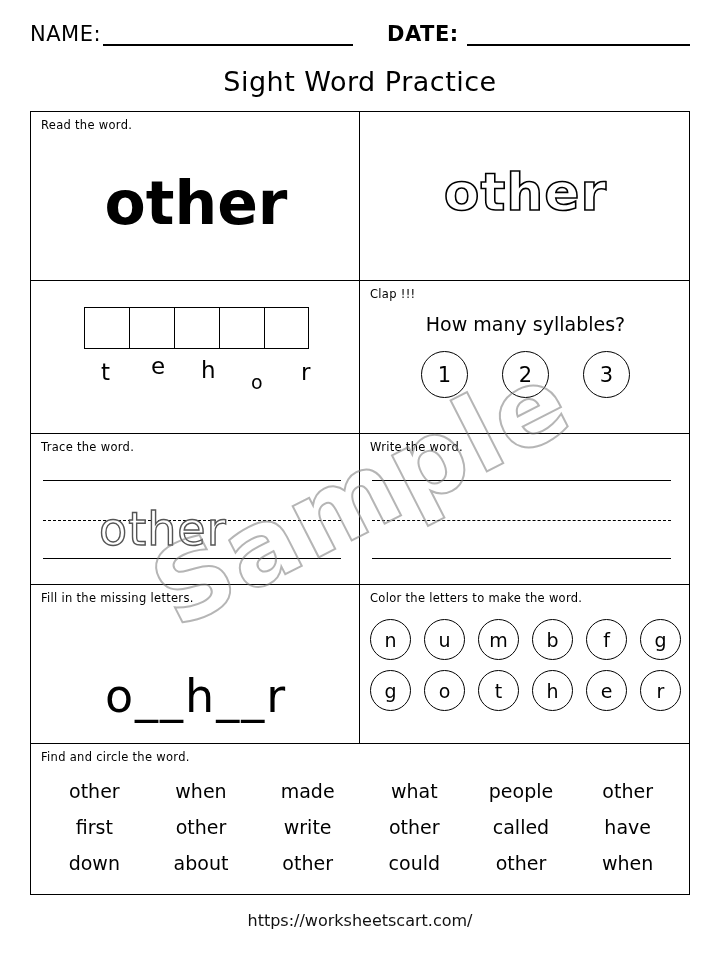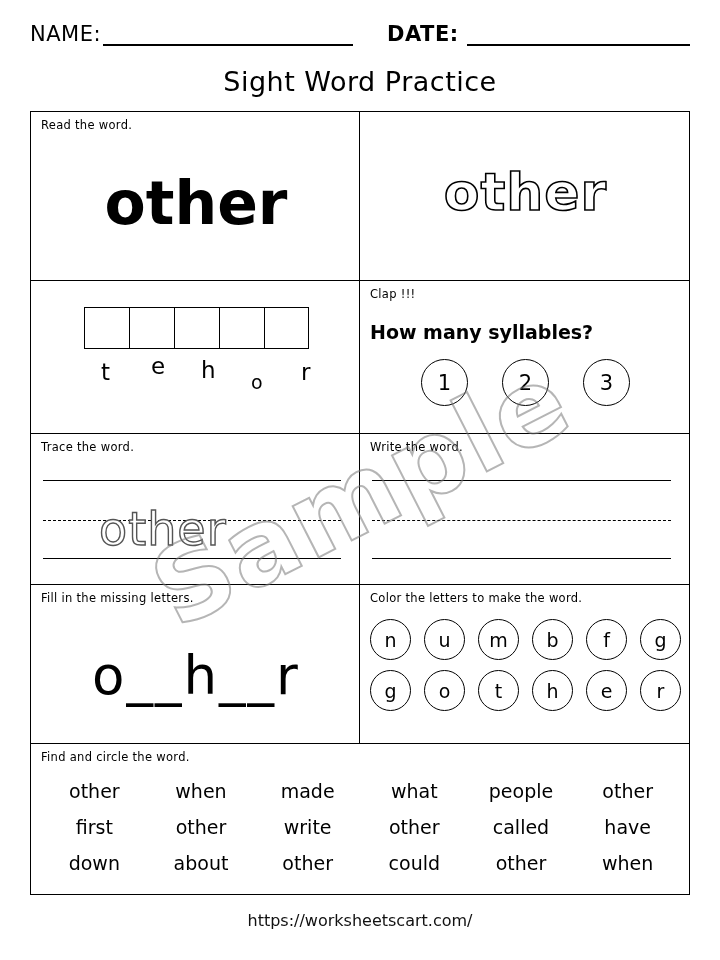--- a/index.html
+++ b/index.html
@@ -115,23 +115,23 @@
   .scatter {
     position: relative;
     height: 52px;
     margin-top: 6px;
   }
   .scatter span {
     position: absolute;
     font-size: 23px;
   }
   .sy-q {
+    text-align: center;
     font-size: 19px;
-    margin-top: 20px;
-    font-weight: bold;
+    margin-top: 12px;
   }
   .circles {
     display: flex;
     justify-content: center;
     gap: 34px;
     margin-top: 16px;
   }
   .circ {
     width: 47px;
     height: 47px;
@@ -164,22 +164,22 @@
     font-size: 46px;
     color: #ffffff;
     -webkit-text-stroke: 1.4px #555;
     letter-spacing: 1px;
   }
 
   
   .row4 .cell { height: 158px; }
   .missing {
     text-align: center;
-    font-size: 53px;
-    margin-top: 40px;
+    font-size: 46px;
+    margin-top: 64px;
     letter-spacing: 2px;
   }
   .letter-grid {
     display: flex;
     flex-direction: column;
     gap: 10px;
     margin-top: 14px;
     align-items: center;
   }
   .lrow { display: flex; gap: 13px; }

